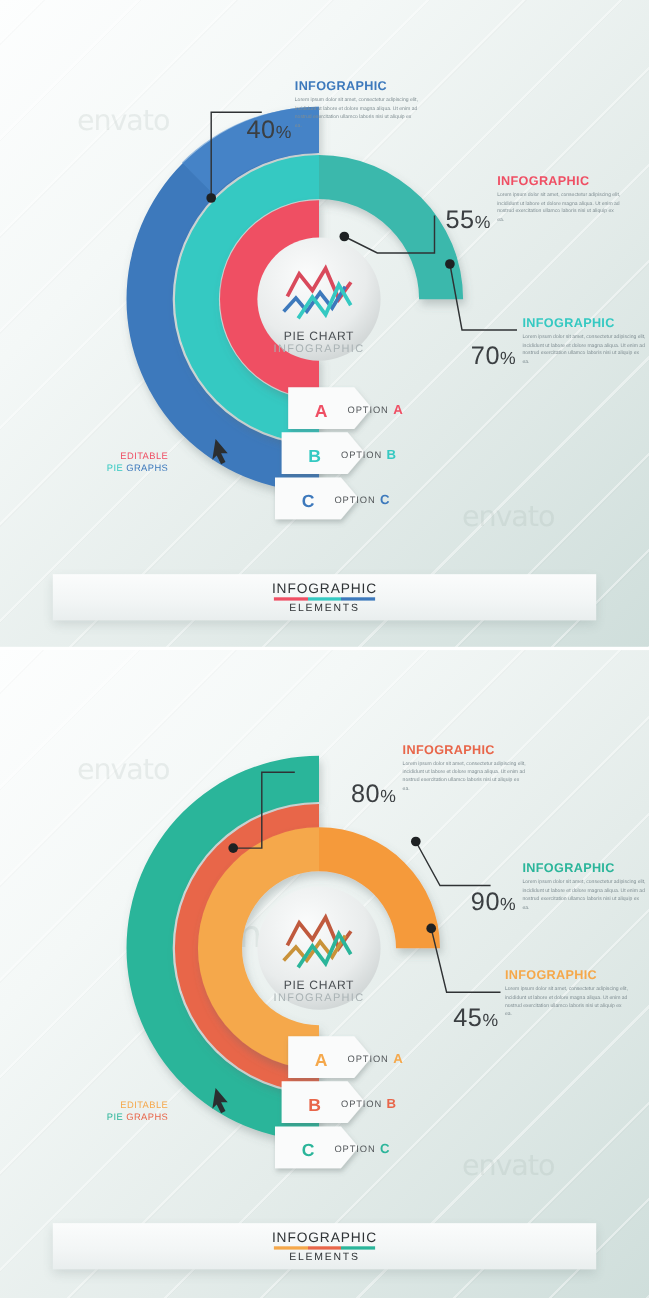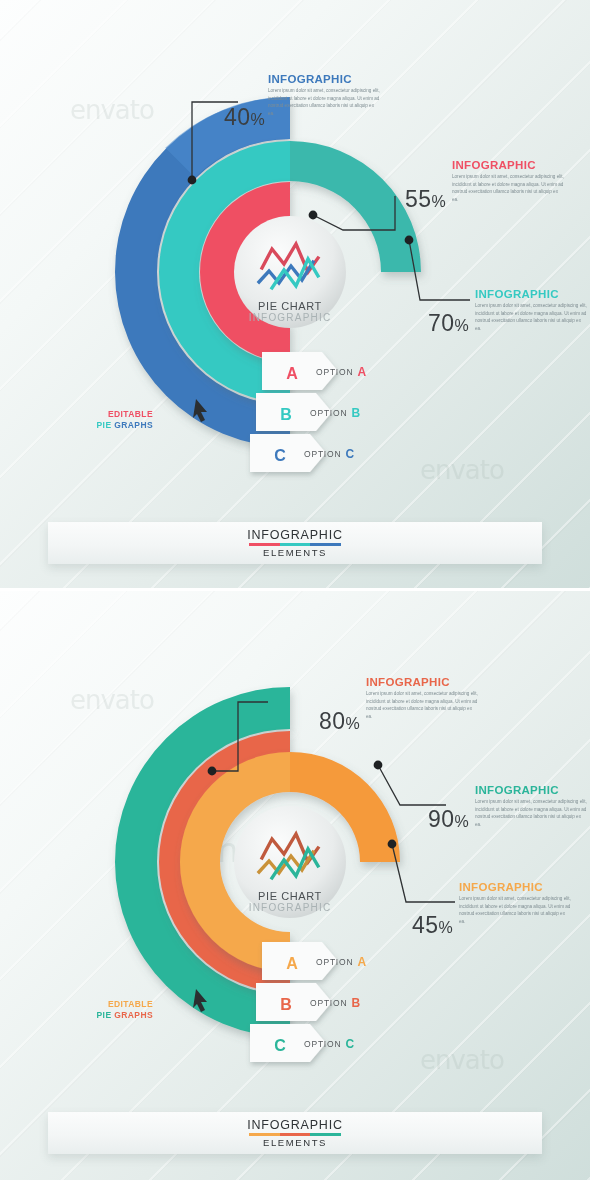--- a/index.html
+++ b/index.html
@@ -71,21 +71,21 @@
   
   .opt-row { position: absolute; display: flex; align-items: center; }
   .opt-label {
     font-size: 8.5px; color: #55595c; letter-spacing: .8px; white-space: nowrap;
     font-family: "Liberation Sans", sans-serif;
   }
   .opt-letter { font-size: 12px; font-weight: bold; margin-left: 4px; }
 
   
   .editable {
-    position: absolute; font-size: 8.5px; font-weight: bold;
+    position: absolute; font-size: 8.5px; font-weight: normal;
     letter-spacing: .4px; text-align: right; line-height: 1.25;
     font-family: "Liberation Sans", sans-serif;
   }
 
   
   .banner {
     position: absolute; left: 48px; width: 494px; height: 42px;
     background: linear-gradient(180deg, #fbfcfc 0%, #f3f6f6 55%, #e9eeee 100%);
     box-shadow: 0 4px 9px rgba(80,100,100,.16);
     display: flex; flex-direction: column; align-items: center; justify-content: center;

